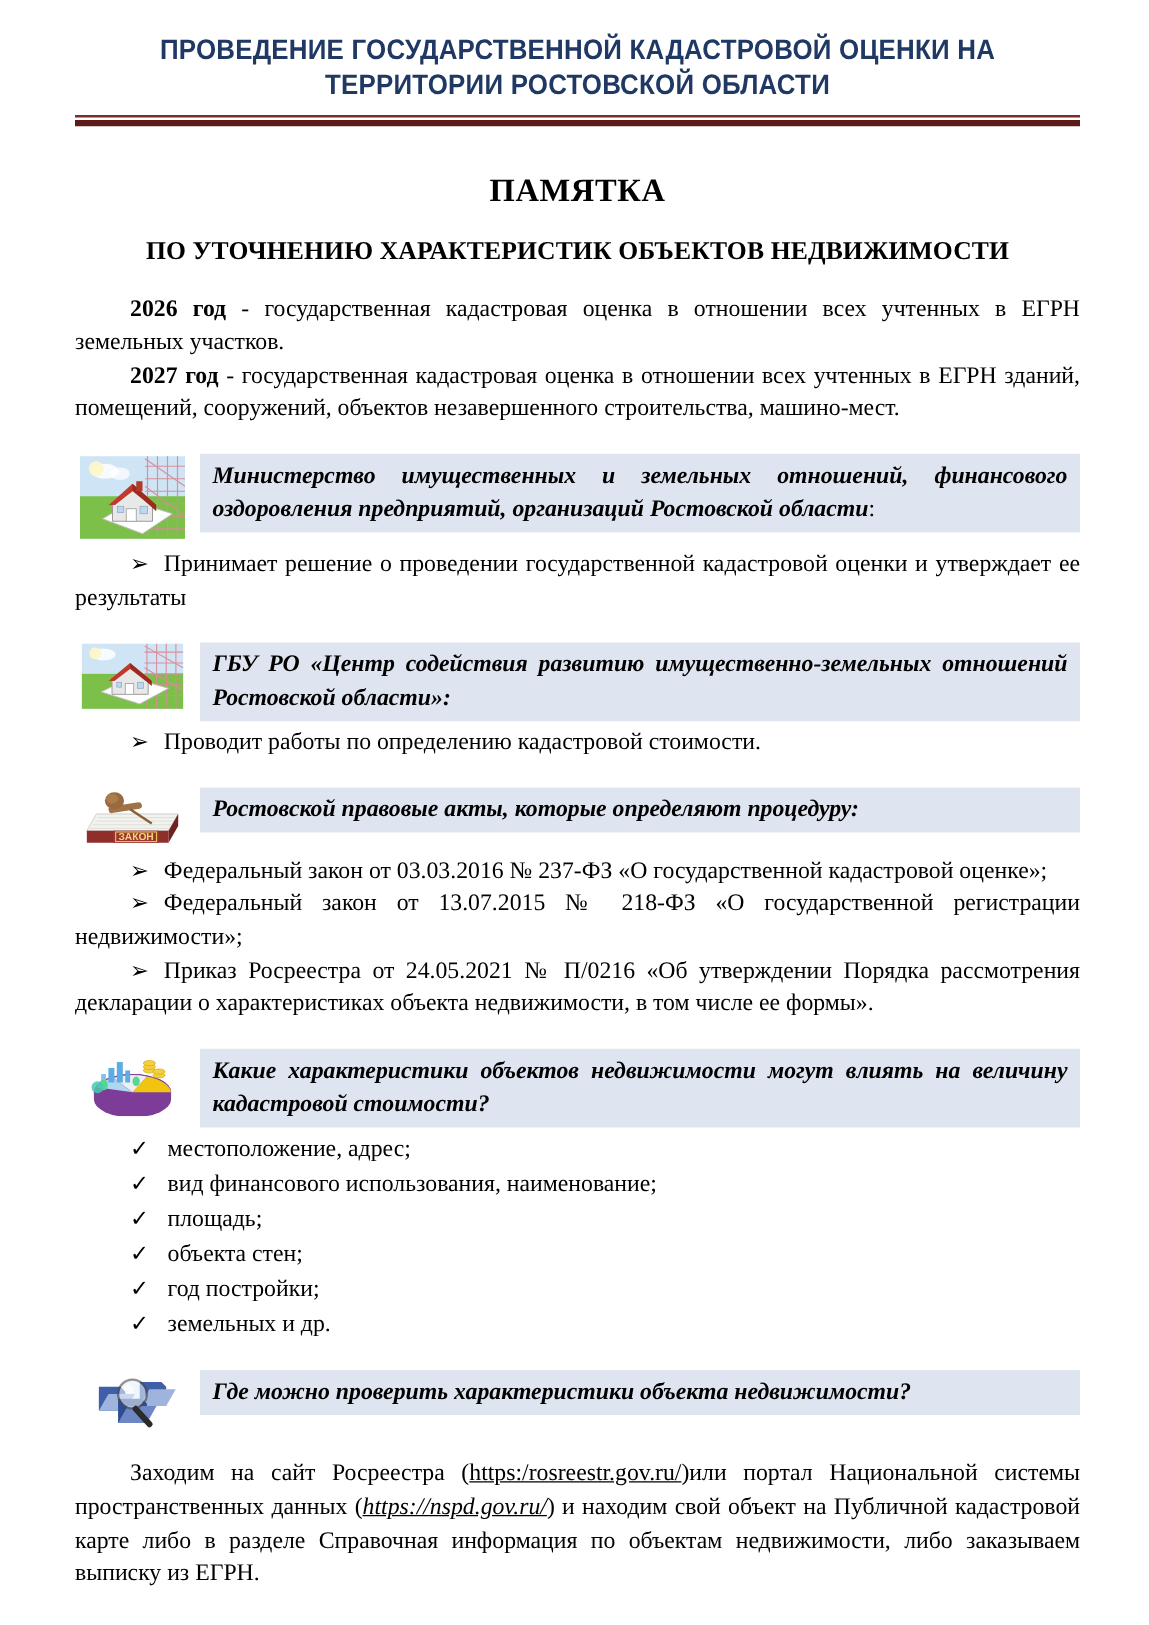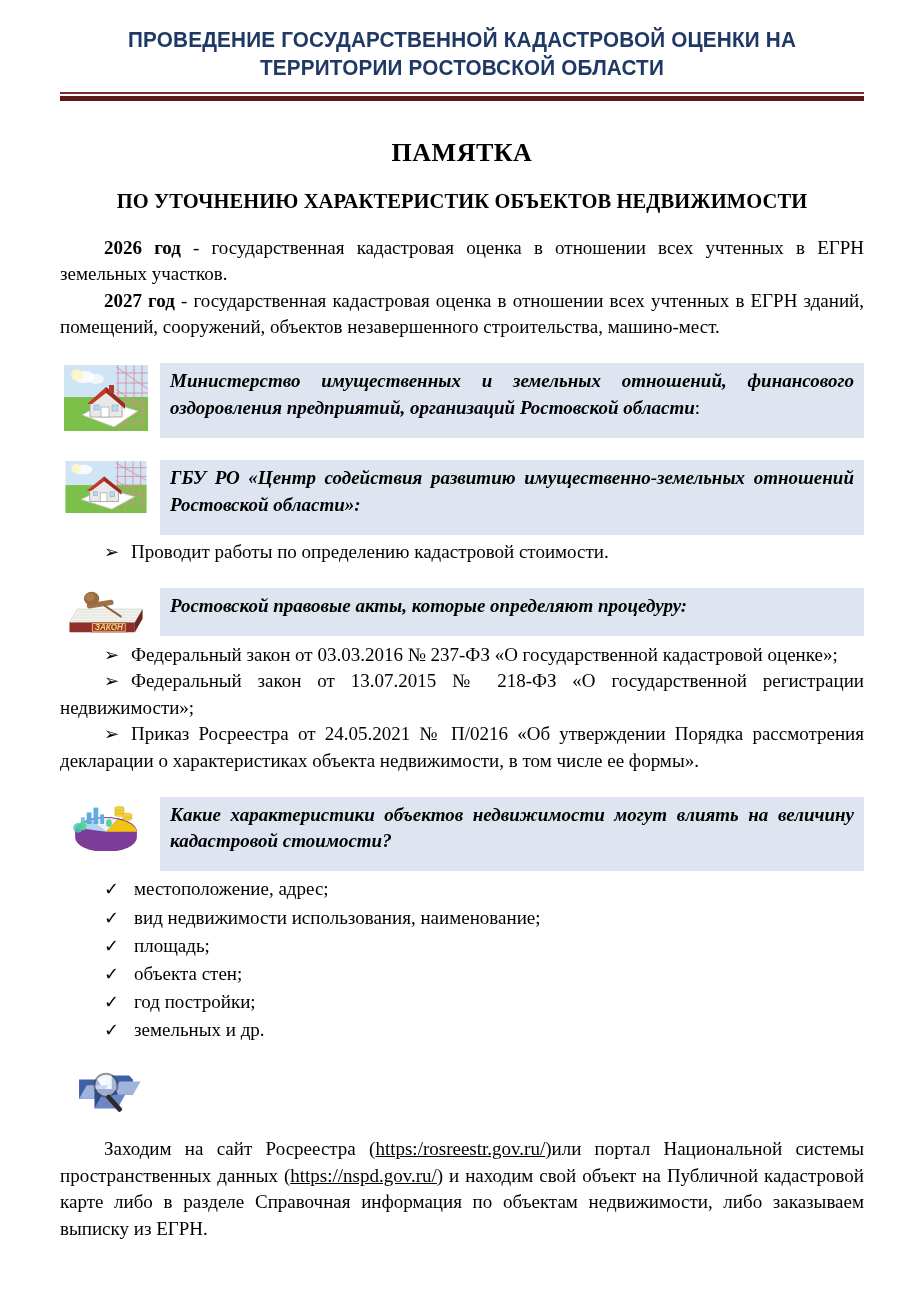--- a/index.html
+++ b/index.html
@@ -92,28 +92,27 @@
     align-items: flex-start;
     margin-top: 22px;
   }
   .callout-icon {
     width: 92px;
     min-width: 92px;
     height: 72px;
     margin-right: 8px;
     position: relative;
     overflow: hidden;
-    font-style: italic;
   }
   .callout-icon.short { height: 54px; }
   .callout-icon.tiny  { height: 50px; }
   .callout-text {
     flex: 1;
     background: #dfe5f0;
-    padding: 5px 10px 16px 10px;
+    padding: 5px 10px 4px 10px;
     font-weight: 700;
     font-style: italic;
     font-size: 19px;
     line-height: 1.42;
     text-align: justify;
     text-align-last: left;
   }
   .callout-text.nowrapjust { text-align: left; }
   .callout-text .plain { font-style: normal; font-weight: 400; }
 
@@ -147,21 +146,21 @@
     align-items: baseline;
   }
   .check-list li .tick {
     width: 30px;
     min-width: 30px;
     font-size: 18px;
   }
 
   
   .lnk { text-decoration: underline; }
-  .lnk.ital { }
+  .lnk.ital { font-style: italic; }
 
   .final-para {
     margin-top: 20px;
   }
 
   
   .icon-svg { display: block; width: 100%; height: 100%; }
 </style>
 </head>
 <body>
@@ -207,20 +206,25 @@
         <rect x="41" y="44" width="8" height="10" fill="#ffffff" stroke="#a0a0a0" stroke-width="0.7"></rect>
         <rect x="52" y="42" width="6" height="6" fill="#bcd8ef" stroke="#8fa9bf" stroke-width="0.6"></rect>
         <rect x="34" y="42" width="5" height="5" fill="#bcd8ef" stroke="#8fa9bf" stroke-width="0.6"></rect>
         <rect x="49" y="22" width="5" height="8" fill="#b33a2b"></rect>
       </svg>
     </div>
     <div class="callout-text">
       <span>Министерство имущественных и земельных отношений, финансового оздоровления предприятий, организаций Ростовской области</span><span class="plain">:</span>
     </div>
   </div>
+  <div class="list-block">
+    <p class="arrow-item">
+      <span class="mark">➢</span><span>Принимает решение о проведении государственной кадастровой оценки и утверждает ее результаты</span>
+    </p>
+  </div>
 
   <div class="callout">
     <div class="callout-icon short">
       <svg class="icon-svg" viewBox="0 0 92 56" xmlns="http://www.w3.org/2000/svg">
         <rect x="4" y="1" width="84" height="54" fill="#cfe4f5"></rect>
         <rect x="4" y="26" width="84" height="29" fill="#7cc04a"></rect>
         <ellipse cx="22" cy="10" rx="10" ry="5" fill="#ffffff" opacity="0.85"></ellipse>
         <circle cx="15" cy="9" r="5" fill="#fdf6c8" opacity="0.9"></circle>
         <g stroke="#d98b98" stroke-width="0.9" fill="none" opacity="0.95">
           <path d="M58 1 L58 55 M66 1 L66 55 M74 1 L74 55 M82 1 L82 55"></path>
@@ -308,21 +312,21 @@
     </div>
     <div class="callout-text">Какие характеристики объектов недвижимости могут влиять на величину кадастровой стоимости?</div>
   </div>
   <ul class="check-list">
     <li>
         <span class="tick">✓</span>
         <span>местоположение, адрес;</span>
       </li>
     <li>
         <span class="tick">✓</span>
-        <span>вид недвижимости использования, наименование;</span>
+        <span>вид финансового использования, наименование;</span>
       </li>
     <li>
         <span class="tick">✓</span>
         <span>площадь;</span>
       </li>
     <li>
         <span class="tick">✓</span>
         <span>объекта стен;</span>
       </li>
     <li>
@@ -342,19 +346,20 @@
         <polygon points="18,34 40,34 48,20 26,20" fill="#9fb4dd"></polygon>
         <polygon points="52,10 70,10 74,14 74,30 52,30" fill="#3f5fa8"></polygon>
         <polygon points="52,30 74,30 82,16 60,16" fill="#9fb4dd"></polygon>
         <polygon points="34,24 54,24 58,28 58,44 34,44" fill="#2f4b92"></polygon>
         <polygon points="34,44 58,44 66,30 42,30" fill="#6c87c4"></polygon>
         <circle cx="46" cy="20" r="12" fill="#e8f0fb" opacity="0.6" stroke="#4a4a4a" stroke-width="2"></circle>
         <circle cx="43" cy="16" r="4" fill="#ffffff" opacity="0.55"></circle>
         <rect x="52" y="28" width="5" height="22" rx="2" fill="#2b2b2b" transform="rotate(-42 54 39)"></rect>
       </svg>
     </div>
+    <div class="callout-text nowrapjust">Где можно проверить характеристики объекта недвижимости?</div>
   </div>
 
   <p class="para final-para">
     <span>Заходим на сайт Росреестра (</span><span class="lnk">https:/rosreestr.gov.ru/</span><span>)или портал Национальной системы пространственных данных (</span><span class="lnk ital">https://nspd.gov.ru/</span><span>) и находим свой объект на Публичной кадастровой карте либо в разделе Справочная информация по объектам недвижимости, либо заказываем выписку из ЕГРН.</span>
   </p>
 
 </div>
 
 </body></html>

